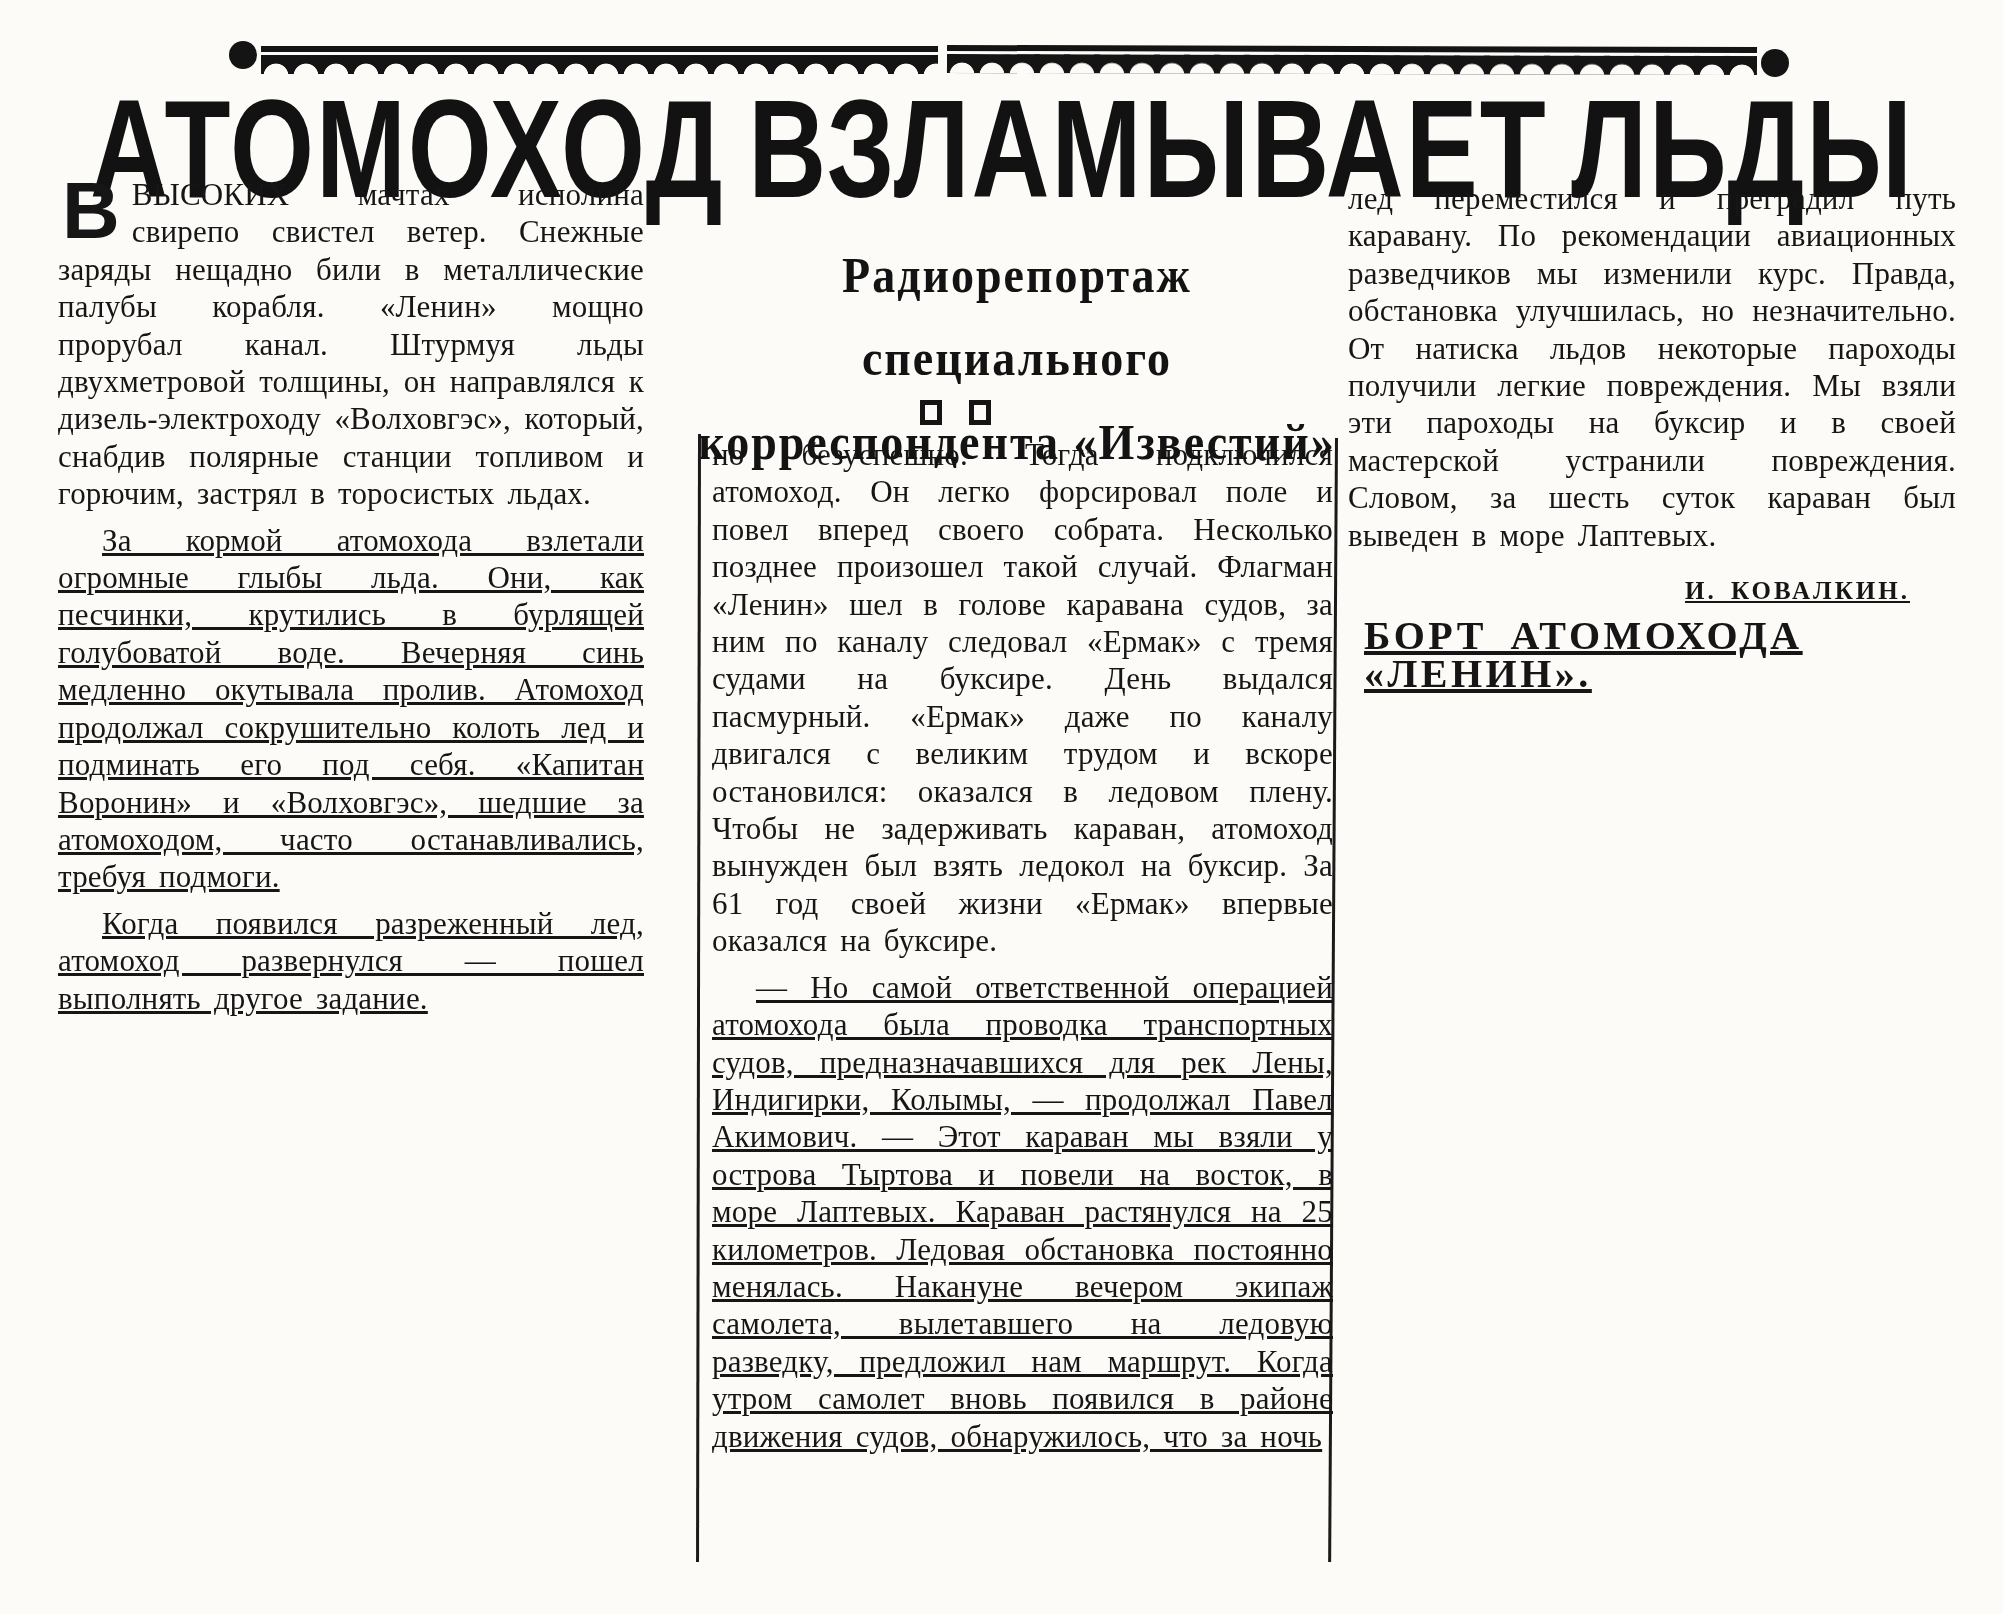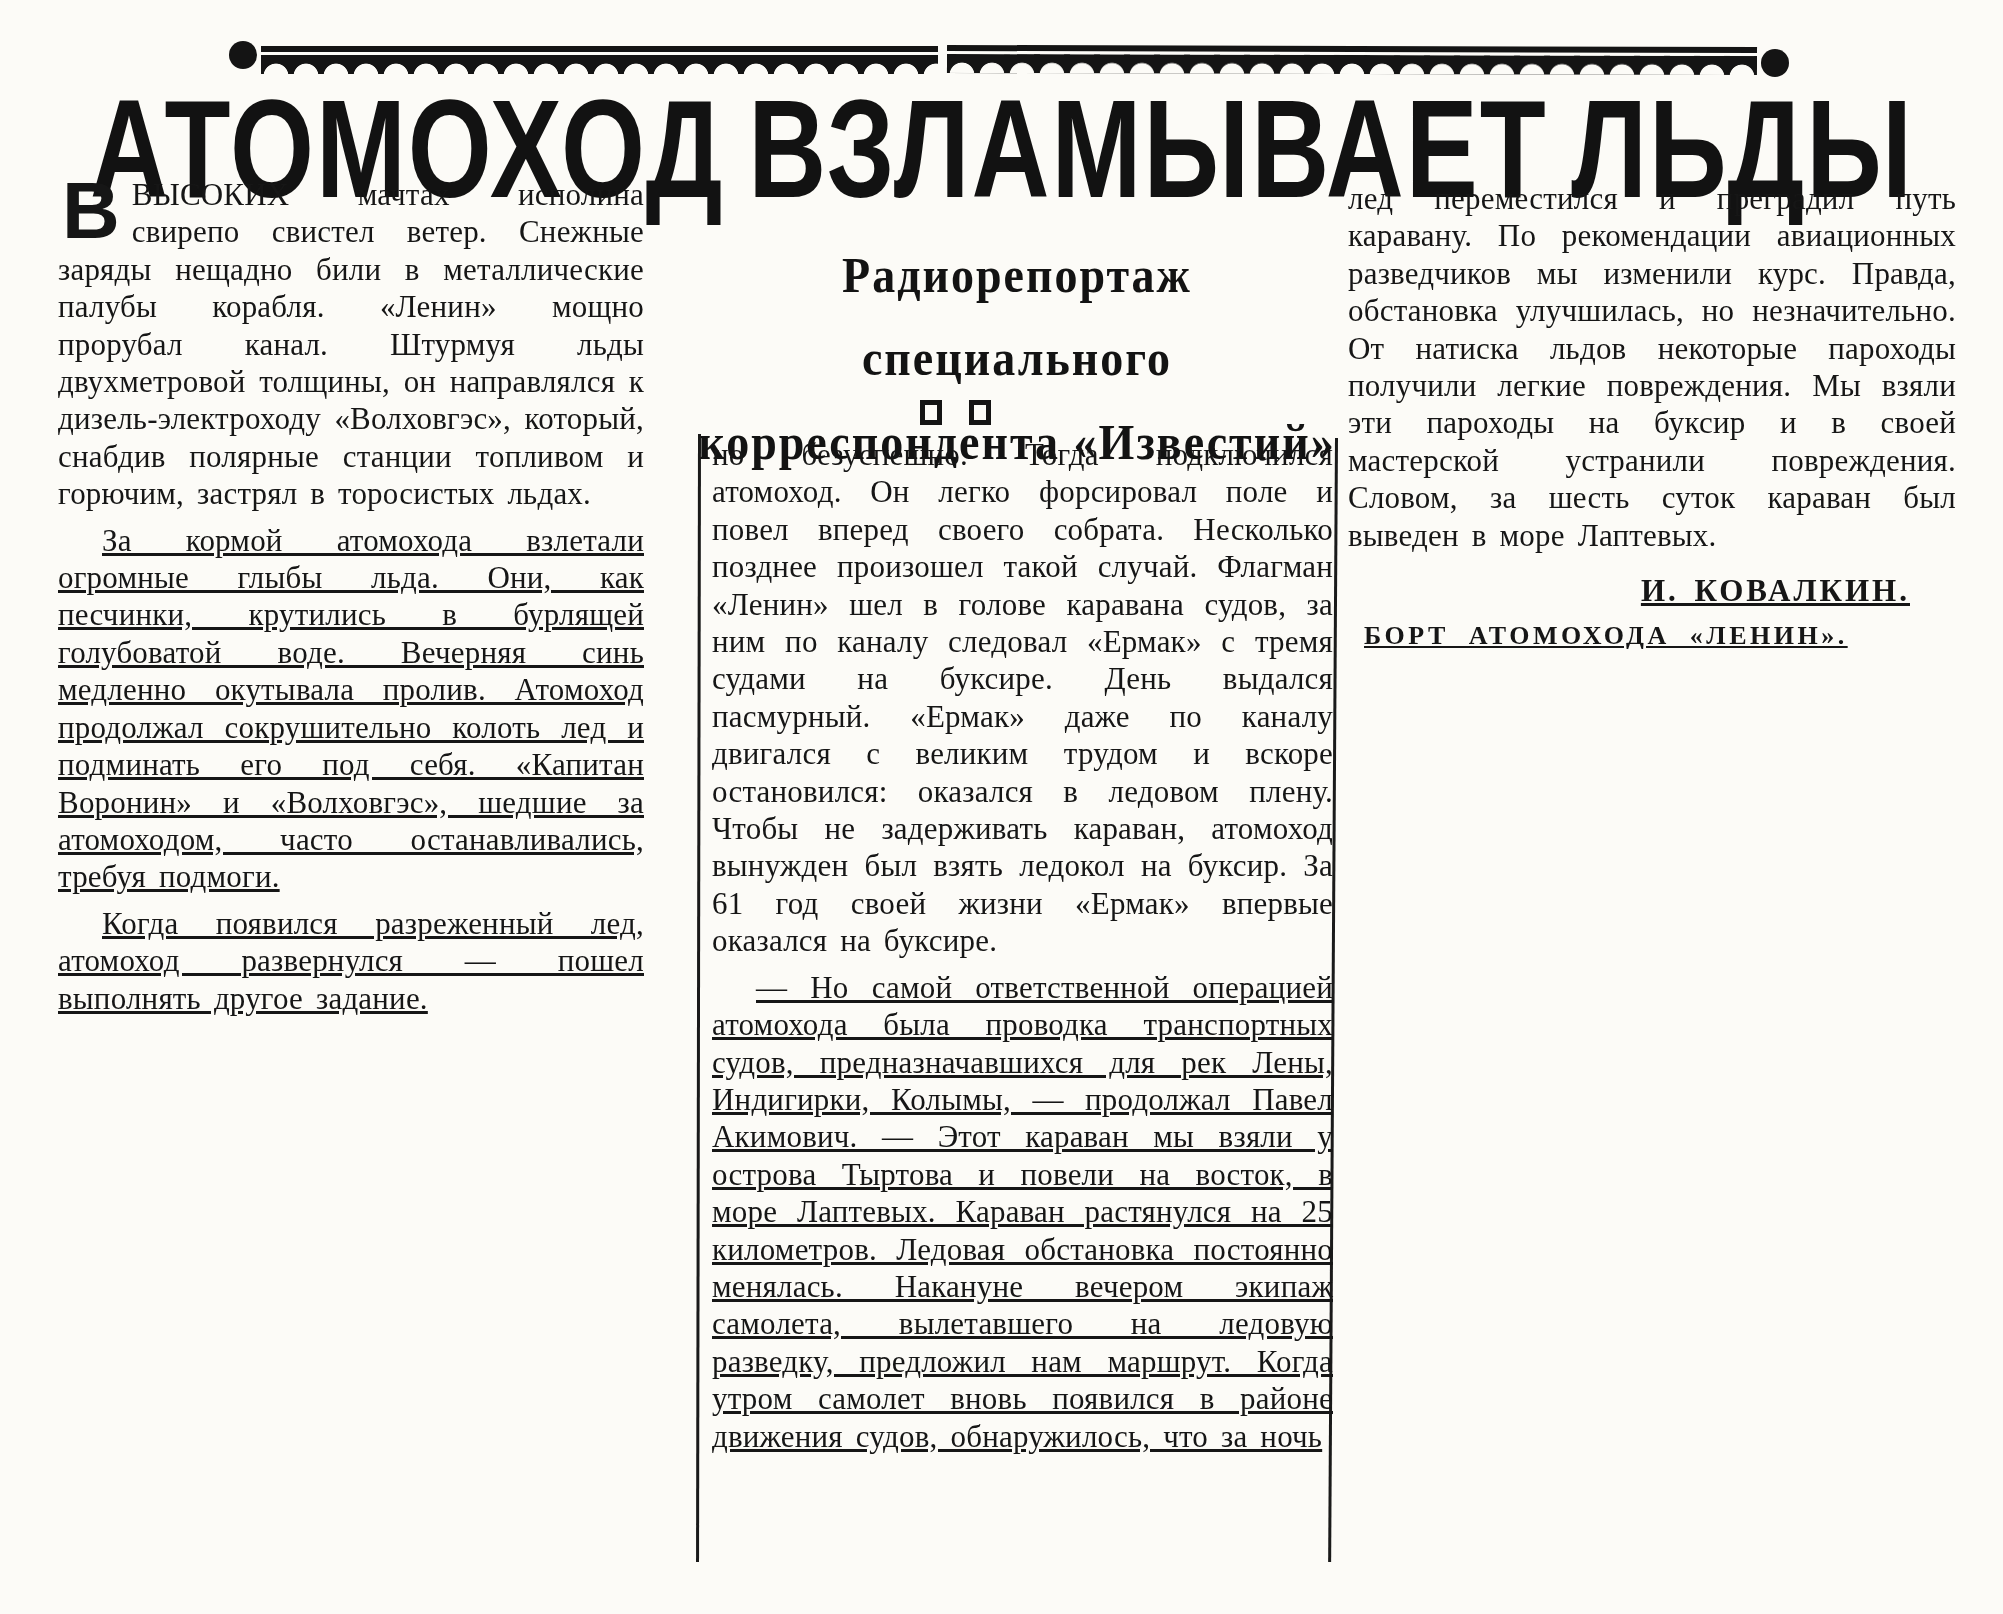--- a/index.html
+++ b/index.html
@@ -135,30 +135,30 @@
   }
   .vrule1 { left: 697px;  top: 434px; height: 1152px; transform: rotate(0.1deg); }
   .vrule2 { left: 1335px; top: 438px; height: 1142px; transform: rotate(0.35deg); transform-origin: top center; }
 
   
   .byline {
     margin-top: 18px !important;
     text-align: right;
     padding-right: 46px;
     font-weight: bold;
-    font-size: 31px;
+    font-size: 25px;
     letter-spacing: 3px;
     text-indent: 0;
   }
   .dateline {
     margin-top: 8px !important;
     text-align: left;
     padding-left: 16px;
     font-weight: bold;
-    font-size: 26px;
+    font-size: 40px;
     letter-spacing: 3.5px;
     text-indent: 0;
     word-spacing: 10px;
   }
 </style>
 </head>
 <body>
 
 <div class="page">
 

